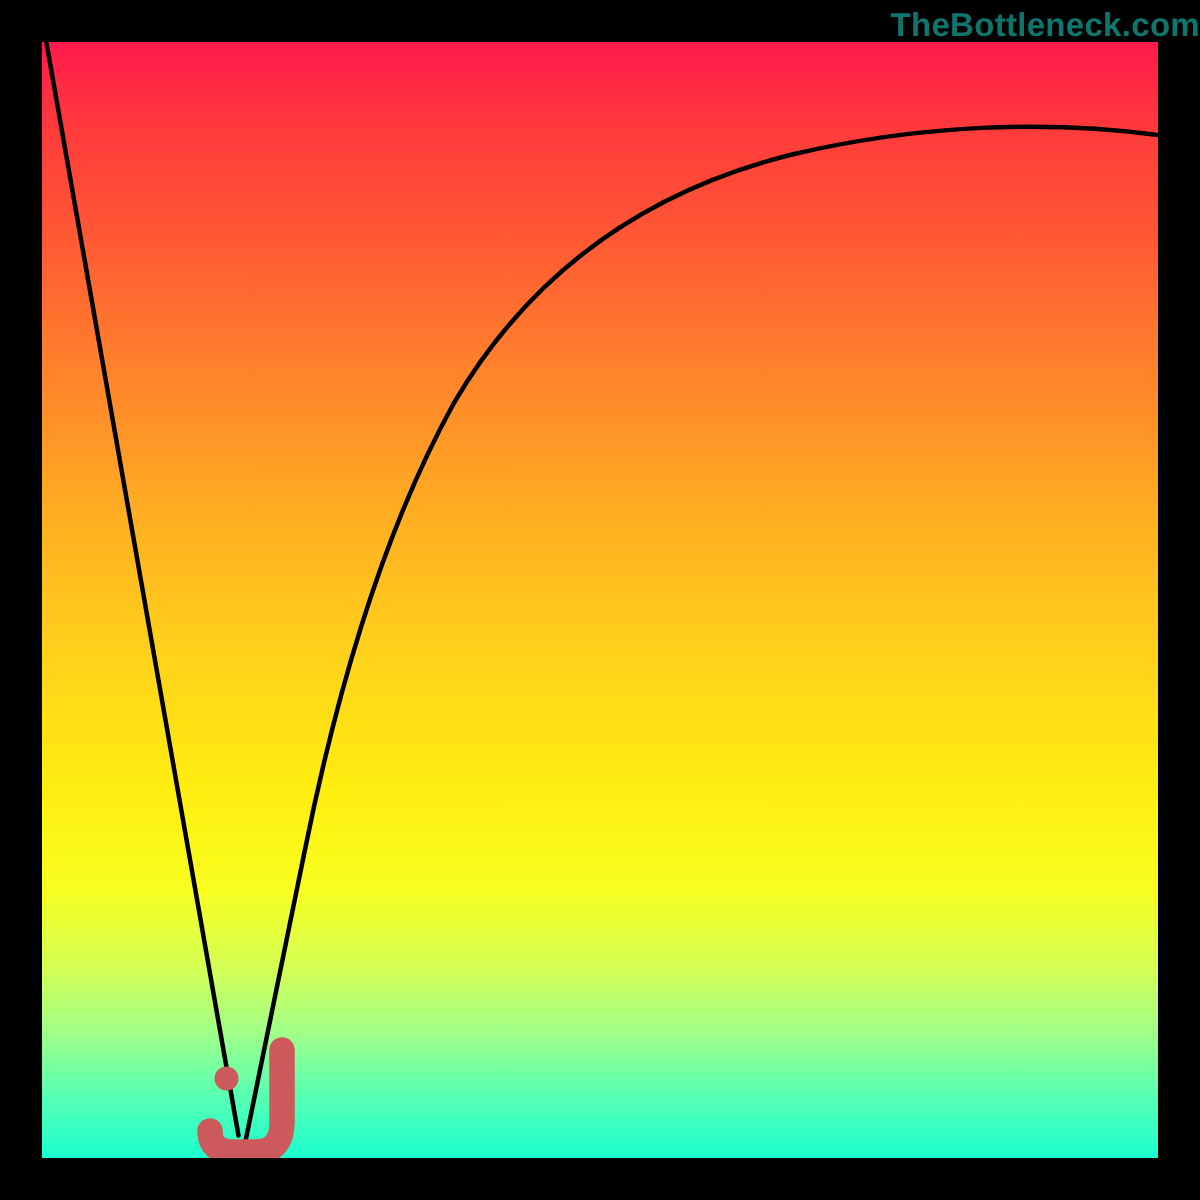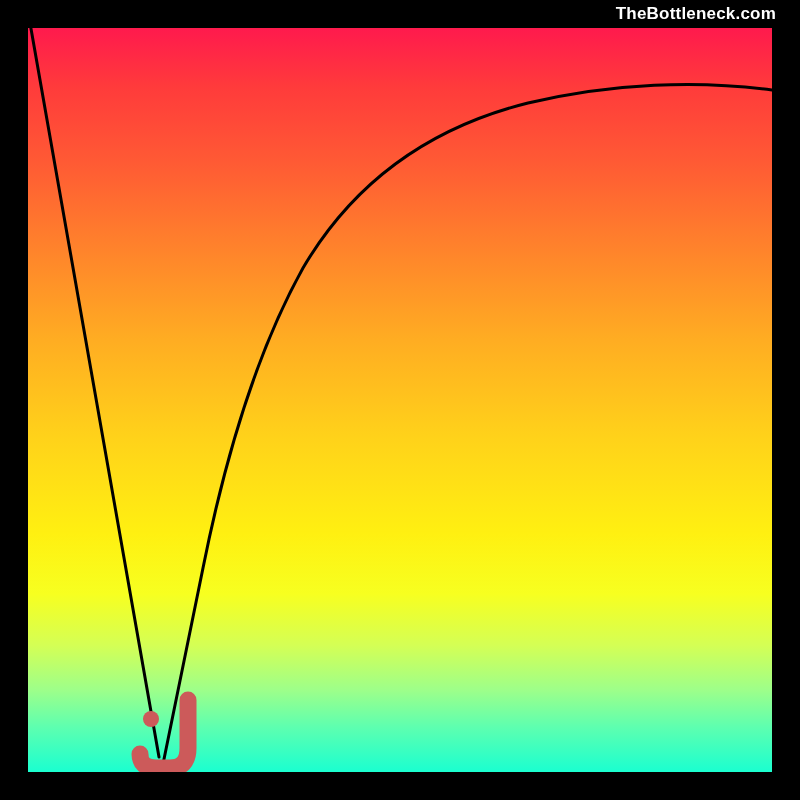--- a/index.html
+++ b/index.html
@@ -37,24 +37,24 @@
       #f7ff20 76%,
       #d4ff55 83%,
       #9dff8a 89%,
       #5dffb0 94%,
       #1affd0 100%
     );
   }
   .attribution {
     position: absolute;
     top: 4px;
-    right: 24px;
-    font-size: 17px;
+    right: 0;
+    font-size: 22px;
     font-weight: 600;
-    color: #ffffff;
+    color: #0f766e;
     letter-spacing: 0.2px;
   }
   svg.curves {
     position: absolute;
     left: 0;
     top: 0;
   }
 </style>
 </head>
 <body>

